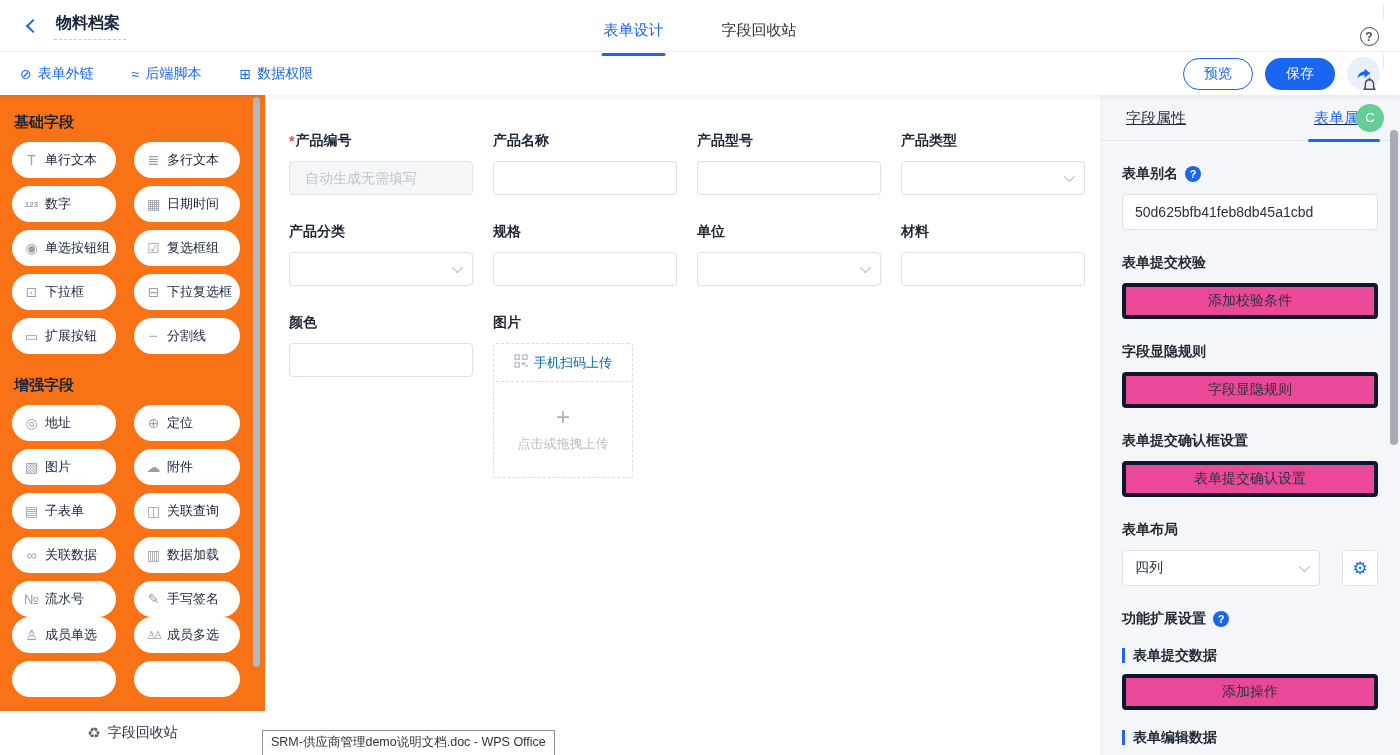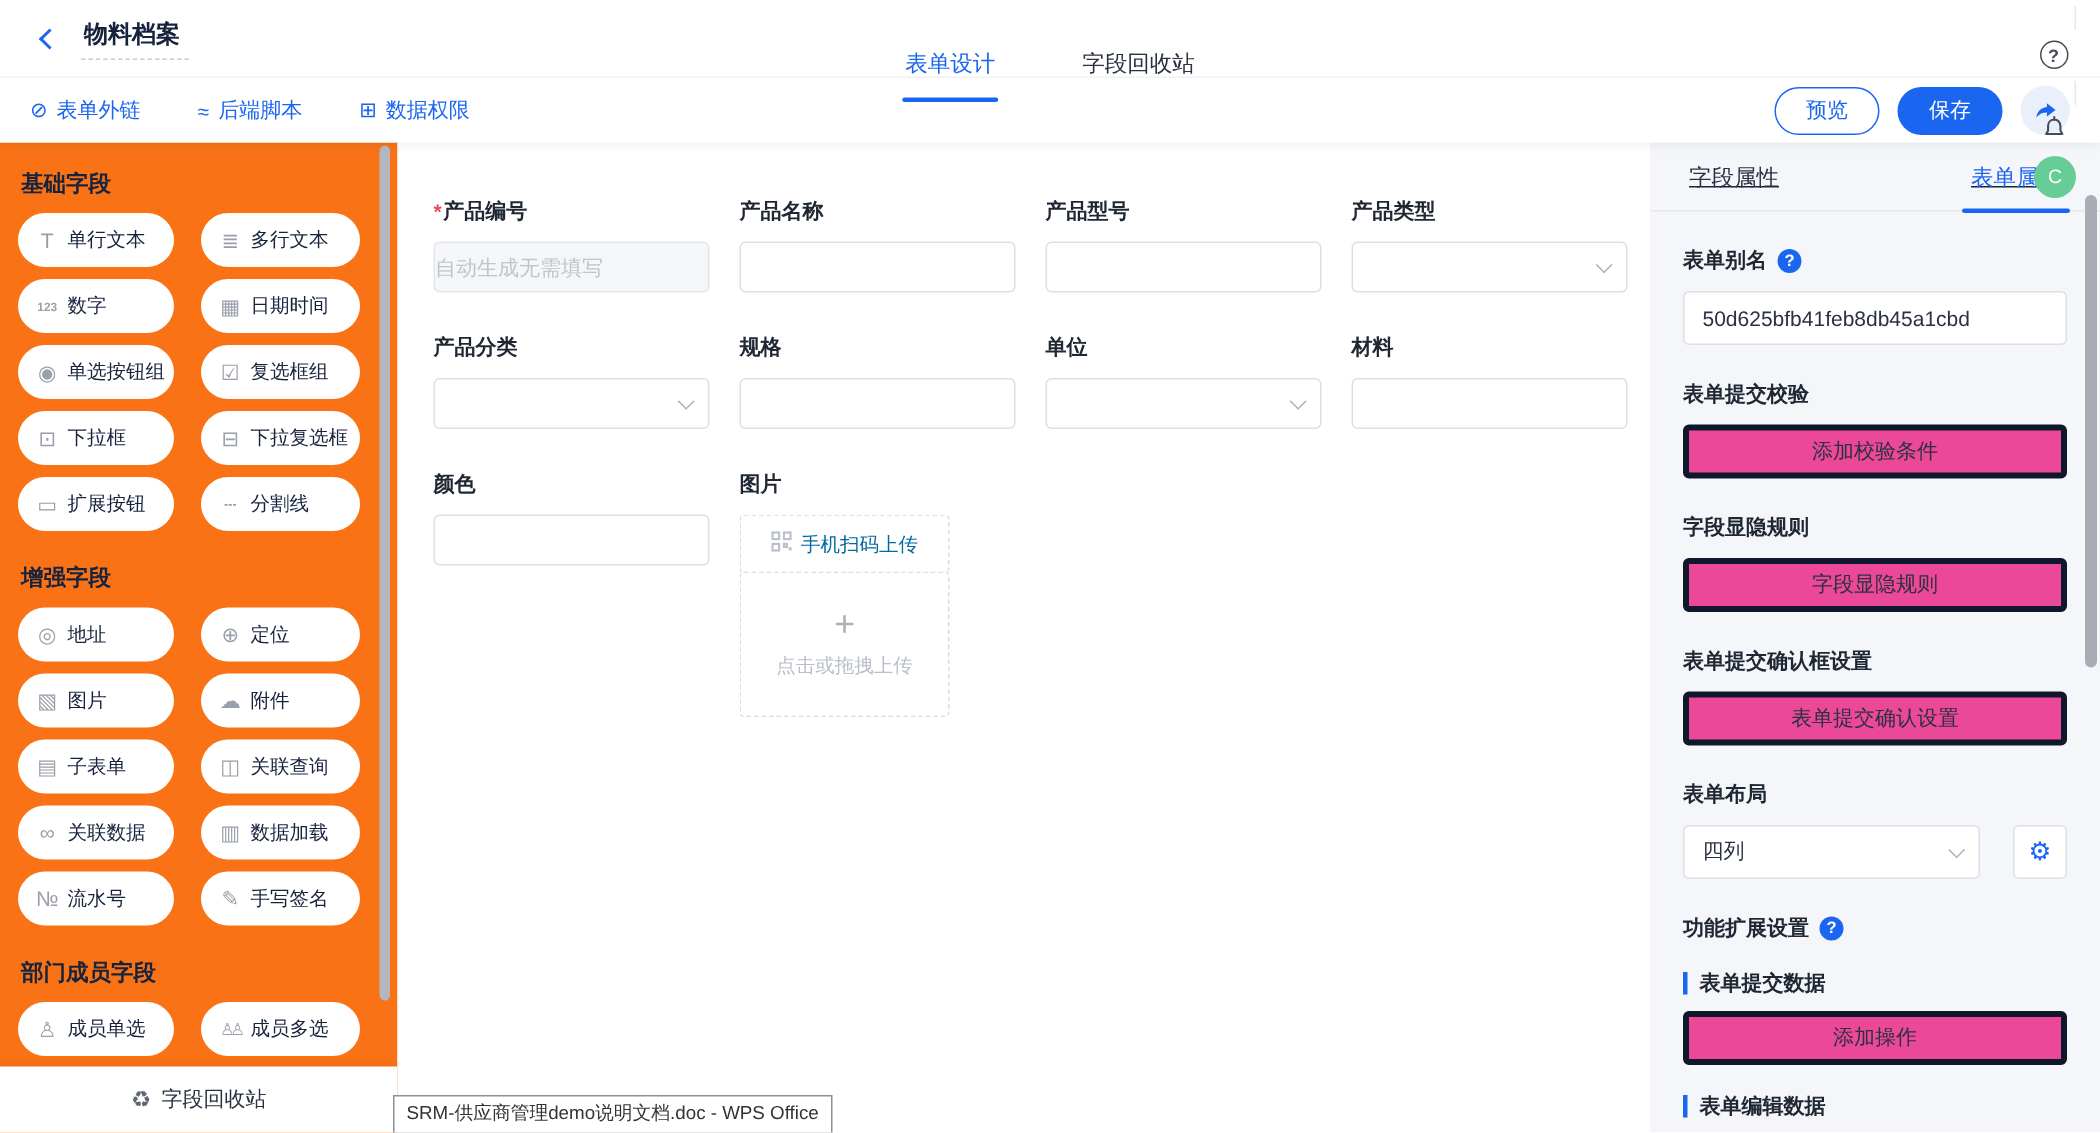--- a/index.html
+++ b/index.html
@@ -4,21 +4,21 @@
 <style>
   * { box-sizing: border-box; margin: 0; padding: 0; }
   html,body { width:1400px; height:755px; overflow:hidden; }
   body { font-family:"Liberation Sans","DejaVu Sans",sans-serif; background:#fff; color:#17233d; position:relative; }
 
   
   .header { height:52px; display:flex; align-items:center; padding:0 16px 0 18px; border-bottom:1px solid #f0f1f3; position:relative; background:#fff; z-index:5; }
   .back-btn { width:26px; height:26px; display:flex; align-items:center; justify-content:center; cursor:pointer; }
   .back-chev { width:10px; height:10px; border-left:2.4px solid #1b66f0; border-bottom:2.4px solid #1b66f0; transform:rotate(45deg); margin-left:4px; }
   .doc-title { margin-left:10px; font-size:16px; font-weight:bold; color:#17233d; padding:2px 6px 5px 2px; border-bottom:1px dashed #c8ccd4; }
-  .header-tabs { position:absolute; left:50%; transform:translateX(-50%); top:16px; height:64px; display:flex; gap:58px; }
+  .header-tabs { position:absolute; left:50%; transform:translateX(-50%); top:4px; height:64px; display:flex; gap:58px; }
   .htab { height:52px; display:flex; align-items:center; font-size:15px; color:#2a3140; cursor:pointer; position:relative; }
   .htab.active { color:#1b66f0; }
   .htab.active::after { content:""; position:absolute; left:-2px; right:-2px; bottom:0; height:3px; background:#1b66f0; border-radius:2px; }
   .header-right { margin-left:auto; display:flex; align-items:flex-end; gap:2px;flex-direction:column; }
   .green-pill { background:#55c98c; color:#fff; font-size:14px; border:none; border-radius:16px; padding:7px 19px; cursor:pointer; }
   .vdiv { width:1px; height:16px; background:#e7e8ec; }
   .hicon { width:30px; height:30px; display:flex; align-items:center; justify-content:center; cursor:pointer; color:#454c59; }
   .help-circle { width:19px; height:19px; border:1.6px solid #454c59; border-radius:50%; display:flex; align-items:center; justify-content:center; font-size:12px; font-weight:bold; color:#454c59; }
   .avatar { width:28px; height:28px; border-radius:50%; background:#67cd96; color:#fff; font-size:13px; display:flex; align-items:center; justify-content:center; cursor:pointer; }
 
@@ -46,21 +46,21 @@
   .stub-row { margin-top:8px; }
   .side-bottom { position:absolute; left:0; bottom:0; width:100%; height:44px; background:#fff; box-shadow:0 -2px 6px rgba(31,35,41,.07); display:flex; align-items:center; justify-content:center; gap:7px; font-size:14px; color:#2a3140; cursor:pointer; z-index:2; }
   .recycle-ico { font-size:15px; color:#5f6672; }
   .side-scrollbar { position:absolute; top:2px; right:5px; width:7px; height:570px; background:#b3b7bf; border-radius:4px; z-index:3; }
 
   
   .canvas { flex:1; background:#fff; padding:37px 0 0 24px; position:relative; overflow:hidden; }
   .field-grid { display:grid; grid-template-columns:repeat(4,184px); column-gap:20px; row-gap:28px; align-items:start; }
   .field-label { font-size:14px; font-weight:bold; color:#1f2733; margin-bottom:11px; display:flex; align-items:center; }
   .req { color:#e34d59; margin-right:1px; }
-  .f-input { width:100%; height:34px; border:1px solid #dcdfe6; border-radius:4px; background:#fff; font-size:14px; padding:0 0; color:#2a3140; font-family:inherit; outline:none; }
+  .f-input { width:100%; height:34px; border:1px solid #dcdfe6; border-radius:4px; background:#fff; font-size:14px; padding:0 15px; color:#2a3140; font-family:inherit; outline:none; }
   .f-input::placeholder { color:#c0c4cc; }
   .f-input.disabled { background:#f5f6f8; border-color:#e3e5ea; }
   .f-select { width:100%; height:34px; border:1px solid #dcdfe6; border-radius:4px; background:#fff; display:flex; align-items:center; justify-content:flex-end; padding:0 12px; cursor:pointer; }
   .chev { width:8px; height:8px; border-right:1.6px solid #b0b4bc; border-bottom:1.6px solid #b0b4bc; transform:rotate(45deg) translateY(-2px); }
   .img-box { width:140px; }
   .img-scan { width:140px; height:39px; border:1px dashed #d9dce3; border-radius:3px; display:flex; align-items:center; justify-content:center; gap:6px; color:#0369a1; font-size:13px; cursor:pointer; background:#fff; }
   .img-drop { width:140px; height:97px; border:1px dashed #d9dce3; border-radius:3px; margin-top:-1px; display:flex; flex-direction:column; align-items:center; justify-content:center; gap:8px; color:#b9bec8; font-size:13px; cursor:pointer; background:#fff; }
   .plus-glyph { font-size:24px; color:#aab0ba; line-height:20px; font-weight:300; }
 
   
@@ -231,21 +231,20 @@
           </div>
           <div class="pill">
             <span class="pill-icon">№</span>
             <span>流水号</span>
           </div>
           <div class="pill">
             <span class="pill-icon">✎</span>
             <span>手写签名</span>
           </div>
         </div>
-        <div class="side-sec-title gap-top">部门成员字段</div>
         <div class="pill-grid">
           <div class="pill">
             <span class="pill-icon">♙</span>
             <span>成员单选</span>
           </div>
           <div class="pill">
             <span class="pill-icon dbl">♙♙</span>
             <span>成员多选</span>
           </div>
         </div>

